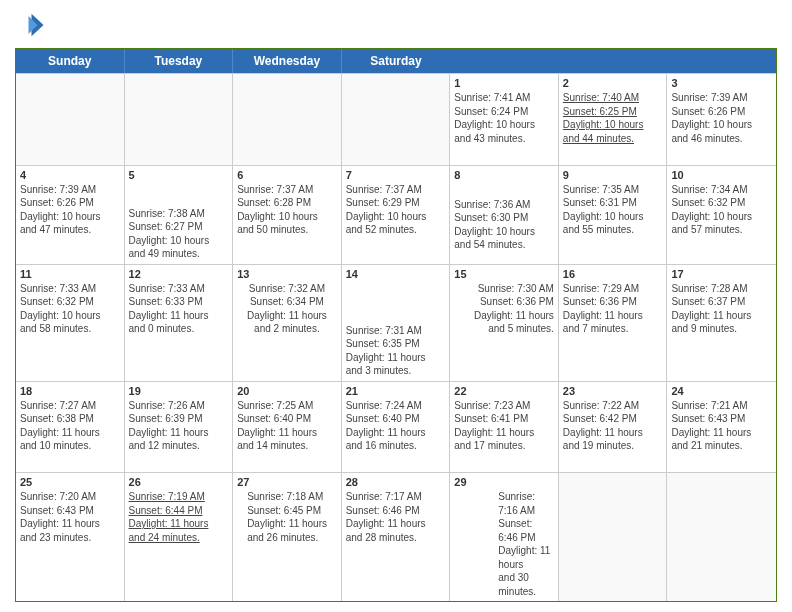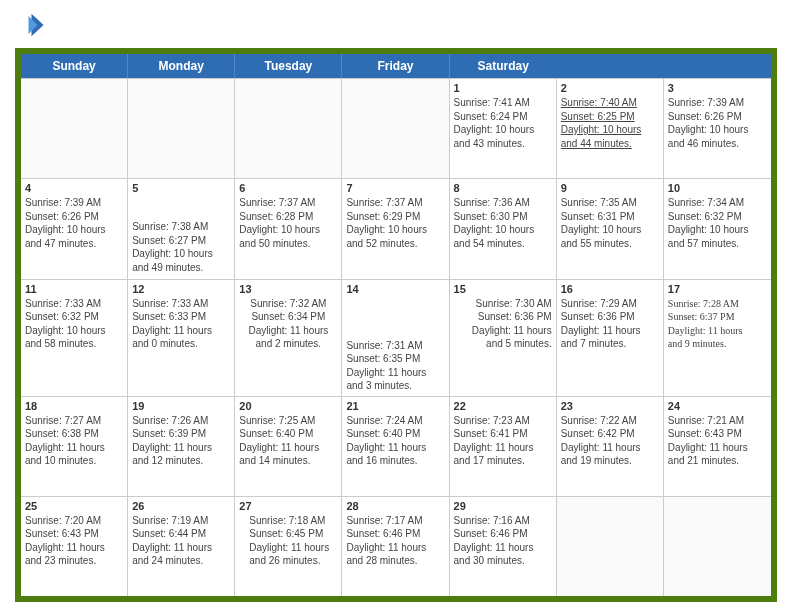--- a/index.html
+++ b/index.html
@@ -56,21 +56,21 @@
       color: #333;
     }
     .title-location {
       font-size: 16px;
       color: #555;
     }
     .calendar {
       flex: 1;
       display: flex;
       flex-direction: column;
-      border: 6px solid #4d7c0f;
+      border: 1px solid #4d7c0f;
     }
     .cal-header {
       display: grid;
       grid-template-columns: repeat(7, 1fr);
       background: #2e6db4;
     }
     .cal-header-cell {
       color: #fff;
       font-size: 12px;
       font-weight: bold;
@@ -130,23 +130,22 @@
     </div>
     <div class="title-block">
       <div class="title-month"></div>
       <div class="title-location"></div>
     </div>
   </div>
 
   <div class="calendar">
     <div class="cal-header" id="cal-header">
         <div class="cal-header-cell">Sunday</div>
-        <div class="cal-header-cell">Monday</div>
         <div class="cal-header-cell">Tuesday</div>
-        <div class="cal-header-cell">Friday</div>
+        <div class="cal-header-cell">Wednesday</div>
         <div class="cal-header-cell">Saturday</div>
       </div>
     <div class="cal-body" id="cal-body">
         <div class="cal-row">
           <div class="cal-cell empty"></div>
           <div class="cal-cell empty"></div>
           <div class="cal-cell empty"></div>
           <div class="cal-cell empty"></div>
           <div class="cal-cell">
             <div class="day-num">1</div>
@@ -194,21 +193,21 @@
           </div>
           <div class="cal-cell">
             <div class="day-num">7</div>
             <div class="day-info" style="white-space: pre-line;">Sunrise: 7:37 AM
 Sunset: 6:29 PM
 Daylight: 10 hours
 and 52 minutes.</div>
           </div>
           <div class="cal-cell">
             <div class="day-num">8</div>
-            <div class="day-info" style="white-space: pre-line;">Sunrise: 7:36 AM
+            <div class="day-info" style="white-space: pre-line; margin-top: 15px;">Sunrise: 7:36 AM
 Sunset: 6:30 PM
 Daylight: 10 hours
 and 54 minutes.</div>
           </div>
           <div class="cal-cell">
             <div class="day-num">9</div>
             <div class="day-info" style="white-space: pre-line;">Sunrise: 7:35 AM
 Sunset: 6:31 PM
 Daylight: 10 hours
 and 55 minutes.</div>
@@ -259,21 +258,21 @@
           </div>
           <div class="cal-cell">
             <div class="day-num">16</div>
             <div class="day-info" style="white-space: pre-line;">Sunrise: 7:29 AM
 Sunset: 6:36 PM
 Daylight: 11 hours
 and 7 minutes.</div>
           </div>
           <div class="cal-cell">
             <div class="day-num">17</div>
-            <div class="day-info" style="white-space: pre-line; font-family: Liberation Serif, serif;">Sunrise: 7:28 AM
+            <div class="day-info" style="white-space: pre-line;">Sunrise: 7:28 AM
 Sunset: 6:37 PM
 Daylight: 11 hours
 and 9 minutes.</div>
           </div>
         </div>
         <div class="cal-row">
           <div class="cal-cell">
             <div class="day-num">18</div>
             <div class="day-info" style="white-space: pre-line;">Sunrise: 7:27 AM
 Sunset: 6:38 PM
@@ -326,42 +325,42 @@
         <div class="cal-row">
           <div class="cal-cell">
             <div class="day-num">25</div>
             <div class="day-info" style="white-space: pre-line;">Sunrise: 7:20 AM
 Sunset: 6:43 PM
 Daylight: 11 hours
 and 23 minutes.</div>
           </div>
           <div class="cal-cell">
             <div class="day-num">26</div>
-            <div class="day-info" style="white-space: pre-line;">Sunrise: 7:19 AM
+            <div class="day-info" style="white-space: pre-line; text-decoration: underline;">Sunrise: 7:19 AM
 Sunset: 6:44 PM
 Daylight: 11 hours
 and 24 minutes.</div>
           </div>
           <div class="cal-cell">
             <div class="day-num">27</div>
             <div class="day-info" style="white-space: pre-line; margin-left: 10px;">Sunrise: 7:18 AM
 Sunset: 6:45 PM
 Daylight: 11 hours
 and 26 minutes.</div>
           </div>
           <div class="cal-cell">
             <div class="day-num">28</div>
             <div class="day-info" style="white-space: pre-line;">Sunrise: 7:17 AM
 Sunset: 6:46 PM
 Daylight: 11 hours
 and 28 minutes.</div>
           </div>
           <div class="cal-cell">
             <div class="day-num">29</div>
-            <div class="day-info" style="white-space: pre-line;">Sunrise: 7:16 AM
+            <div class="day-info" style="white-space: pre-line; margin-left: 44px;">Sunrise: 7:16 AM
 Sunset: 6:46 PM
 Daylight: 11 hours
 and 30 minutes.</div>
           </div>
           <div class="cal-cell empty"></div>
           <div class="cal-cell empty"></div>
         </div>
       </div>
   </div>
 </div>

